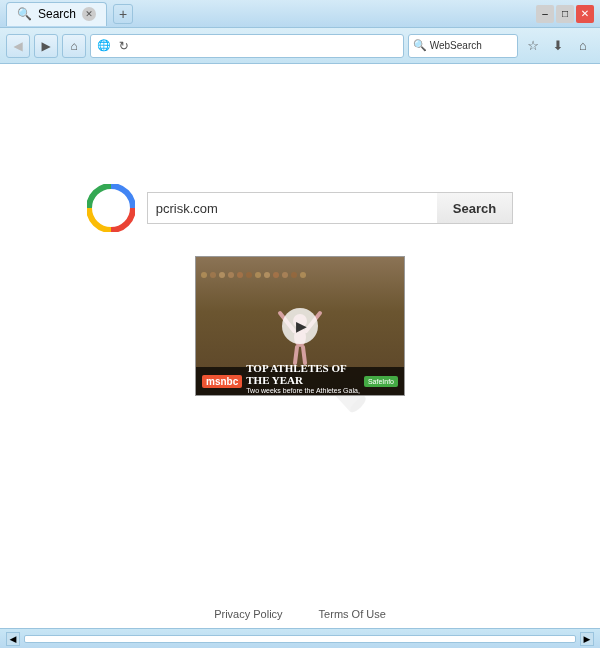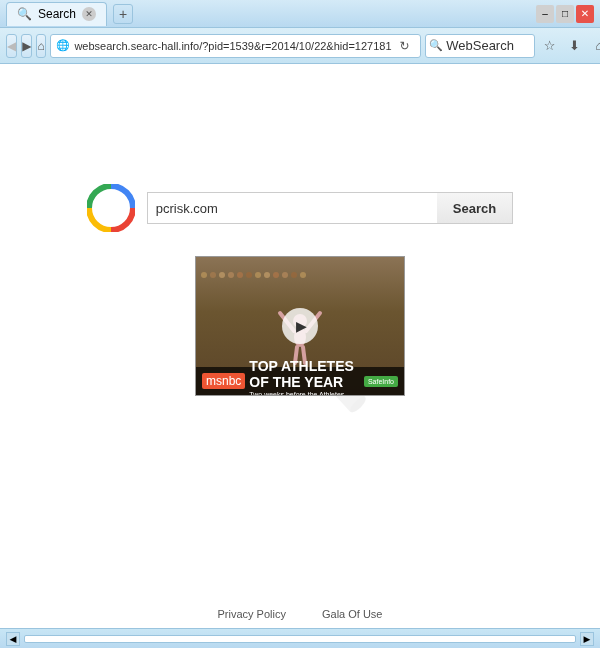--- a/index.html
+++ b/index.html
@@ -155,21 +155,21 @@
       align-items: center;
       padding: 0 4px;
       gap: 3px;
       min-width: 110px;
     }
     .search-bar-icon {
       font-size: 11px;
       color: #555;
     }
     .search-bar-input {
-      font-size: 13px;
+      font-size: 10px;
       color: #333;
       flex: 1;
     }
     .nav-icons {
       display: flex;
       gap: 3px;
     }
     .nav-icon-btn {
       width: 22px;
       height: 22px;
@@ -295,22 +295,22 @@
       height: 28px;
       background: rgba(0,0,0,0.7);
       display: flex;
       align-items: center;
       padding: 0 6px;
       gap: 4px;
     }
     .video-logo {
       background: #e53;
       color: white;
-      font-size: 12px;
-      font-weight: normal;
+      font-size: 10px;
+      font-weight: bold;
       padding: 1px 4px;
       border-radius: 2px;
     }
     .video-title {
       font-size: 7px;
       color: white;
       flex: 1;
       overflow: hidden;
     }
     .video-safeinfo {
@@ -402,21 +402,20 @@
       <button class="wc-btn wc-close">✕</button>
     </div>
   </div>
 
   <div class="nav-bar">
     <button class="nav-btn disabled">◀</button>
     <button class="nav-btn">▶</button>
     <button class="nav-btn">⌂</button>
     <div class="address-bar">
       <span style="font-size:11px;">🌐</span>
-      <span class="address-text">websearch.searc-hall.info/?pid=1539&amp;r=2014/10/22&amp;hid=127181</span>
       <button class="refresh-btn">↻</button>
     </div>
     <div class="search-bar">
       <span class="search-bar-icon">🔍</span>
       <span class="search-bar-input">WebSearch</span>
     </div>
     <div class="nav-icons">
       <button class="nav-icon-btn">☆</button>
       <button class="nav-icon-btn">⬇</button>
       <button class="nav-icon-btn">⌂</button>
@@ -487,31 +486,31 @@
           </svg>
 
           <div class="video-play-btn">
             <span class="video-play-icon">▶</span>
           </div>
         </div>
 
         <div class="video-bar">
           <span class="video-logo">msnbc</span>
           <div style="flex:1;display:flex;flex-direction:column;gap:1px;">
-            <div class="video-title" style="font-weight:bold;font-size:14px;">TOP ATHLETES OF THE YEAR</div>
+            <div class="video-title" style="font-weight:bold;font-size:11px;font-family:Liberation Serif, serif;">TOP ATHLETES OF THE YEAR</div>
             <div class="video-title">Two weeks before the Athletes Gala, three</div>
           </div>
           <span class="video-safeinfo">SafeInfo</span>
         </div>
       </div>
     </div>
 
     <div class="page-footer">
       <a class="footer-link">Privacy Policy</a>
-      <a class="footer-link">Gala Of Use</a>
+      <a class="footer-link">Terms Of Use</a>
     </div>
   </div>
 
   <div class="status-bar">
     <div class="status-bar-scroll-left">◀</div>
     <div class="status-progress"></div>
     <div class="status-bar-scroll-right">▶</div>
   </div>
 
 </div>

